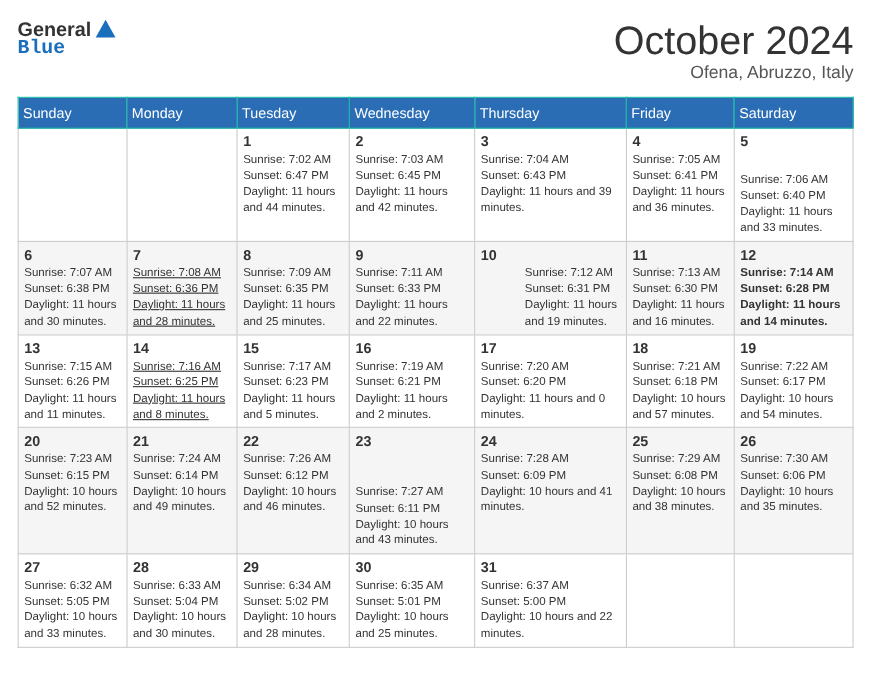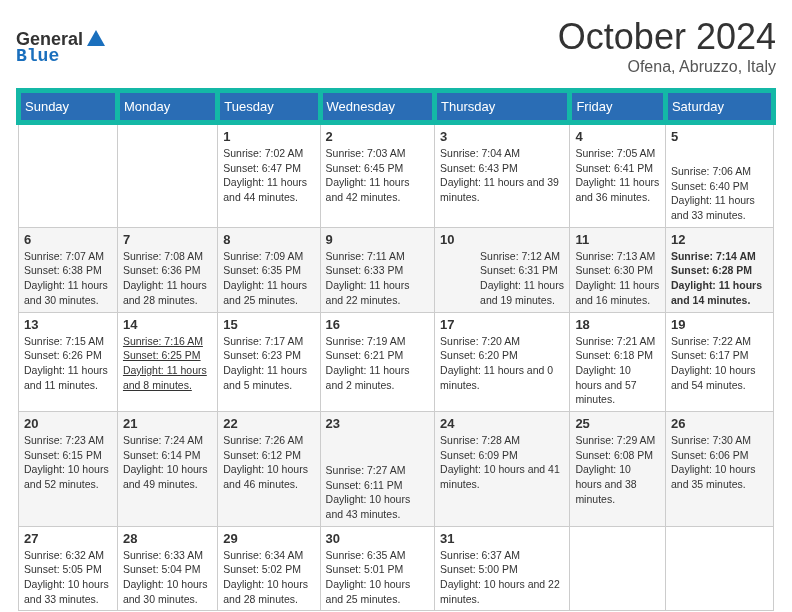--- a/index.html
+++ b/index.html
@@ -13,21 +13,20 @@
     .header {
       display: flex;
       justify-content: space-between;
       align-items: flex-start;
       margin-bottom: 12px;
     }
     .logo {
       display: flex;
       align-items: center;
       gap: 4px;
-      margin-top: 12px;
     }
     .logo-text-general {
       font-size: 18px;
       font-weight: bold;
       color: #333;
     }
     .logo-text-blue {
       font-size: 18px;
       font-weight: bold;
       color: #1a6fbd;
@@ -50,21 +49,21 @@
       border-collapse: collapse;
       font-size: 11px;
     }
     thead tr th {
       background-color: #2a6db5;
       color: #fff;
       padding: 6px 4px;
       text-align: left;
       font-size: 13px;
       font-weight: normal;
-      border: 5px solid #14b8a6;
+      border: 1px solid #14b8a6;
     }
     tbody tr td {
       border: 1px solid #ccc;
       padding: 4px 5px;
       vertical-align: top;
       min-height: 70px;
       height: 80px;
       color: #333;
       background: #fff;
     }
@@ -156,21 +155,21 @@
       </tr>
       <tr>
         <td>
           <span class="day-num">6</span>
           <div class="day-info" style="white-space: pre-line;">Sunrise: 7:07 AM
 Sunset: 6:38 PM
 Daylight: 11 hours and 30 minutes.</div>
         </td>
         <td>
           <span class="day-num">7</span>
-          <div class="day-info" style="white-space: pre-line;">Sunrise: 7:08 AM
+          <div class="day-info" style="white-space: pre-line; text-decoration: underline;">Sunrise: 7:08 AM
 Sunset: 6:36 PM
 Daylight: 11 hours and 28 minutes.</div>
         </td>
         <td>
           <span class="day-num">8</span>
           <div class="day-info" style="white-space: pre-line;">Sunrise: 7:09 AM
 Sunset: 6:35 PM
 Daylight: 11 hours and 25 minutes.</div>
         </td>
         <td>

